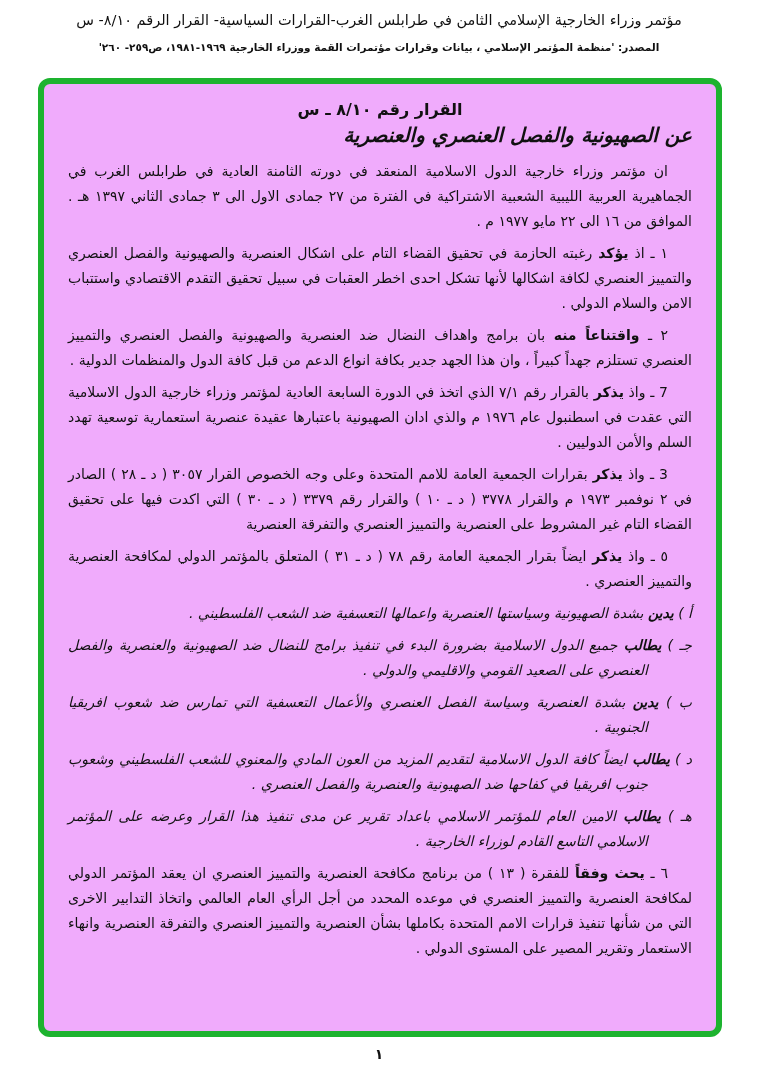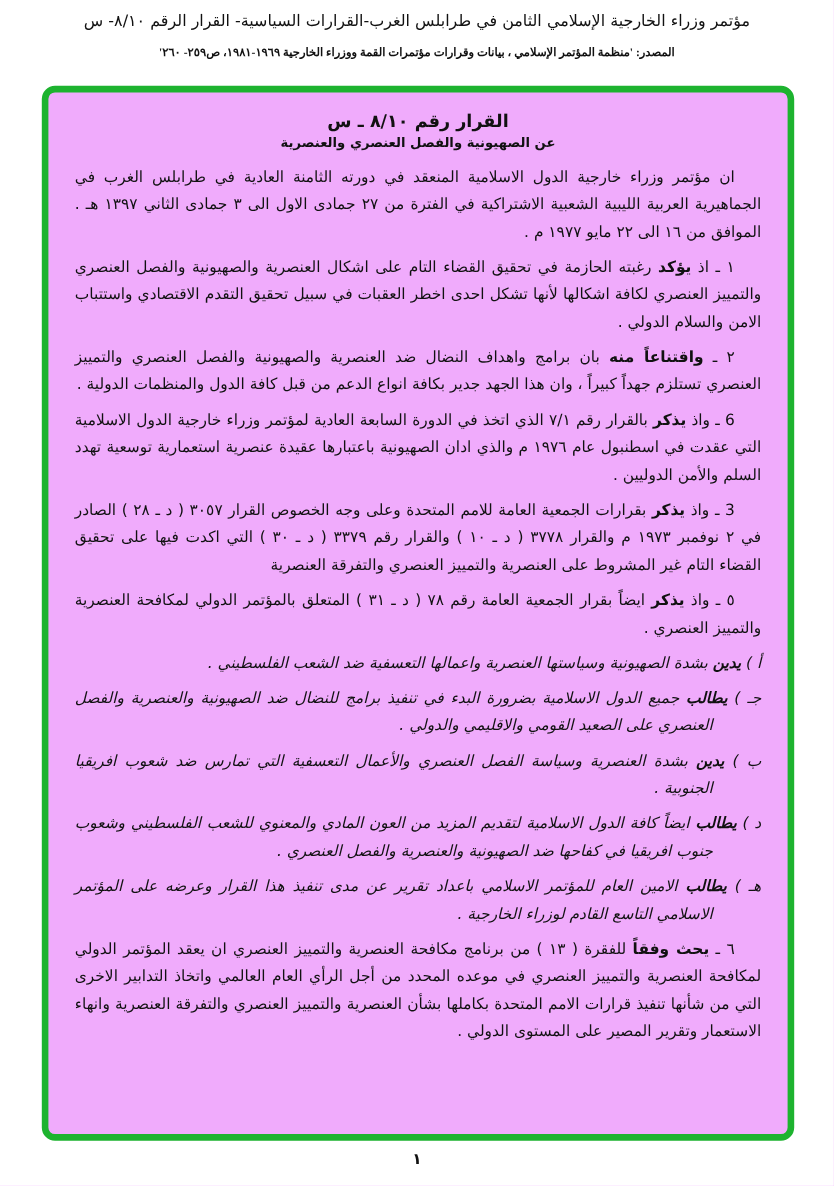--- a/index.html
+++ b/index.html
@@ -13,42 +13,42 @@
   }
   .hdr1{
     position:absolute;top:12px;right:0;left:0;
     text-align:center;
     font-size:14.5px;font-weight:normal;
     letter-spacing:0;
   }
   .hdr2{
     position:absolute;top:41px;right:0;left:0;
     text-align:center;
-    font-size:10.5px;font-weight:bold;font-family:Liberation Serif, serif;
+    font-size:10.5px;font-weight:bold;
   }
   .doc-frame{
     position:absolute;
     top:78px;left:38px;
     width:684px;height:959px;
     box-sizing:border-box;
     border:6px solid #1db32f;
     border-radius:12px;
     background:#f0abfc;
     padding:10px 24px 0 24px;
     overflow:hidden;
   }
   .doc-title{
     text-align:center;
     font-size:16px;font-weight:bold;
     margin:6px 0 4px 0;
   }
   .doc-subtitle{
-    text-align:center;
-    font-size:12px;font-weight:bold;
+    font-size:20px;font-weight:bold;
     margin:2px 0 12px 0;
+    font-style:italic;
   }
   .para{
     font-size:14px;
     line-height:25px;
     text-align:justify;
     margin:0 0 7px 0;
   }
   .para.intro, .para.numbered{
     text-indent:24px;
   }
@@ -70,21 +70,21 @@
 <div class="hdr1">مؤتمر وزراء الخارجية الإسلامي الثامن في طرابلس الغرب-القرارات السياسية- القرار الرقم ٨/١٠- س</div>
 <div class="hdr2">المصدر: 'منظمة المؤتمر الإسلامي ، بيانات وقرارات مؤتمرات القمة ووزراء الخارجية ١٩٦٩-١٩٨١، ص٢٥٩- ٢٦٠'</div>
 
 <div class="doc-frame">
   <div class="doc-title">القرار رقم ٨/١٠ ـ س</div>
   <div class="doc-subtitle">عن الصهيونية والفصل العنصري والعنصرية</div>
   <div>
       <div class="para intro"><span>ان مؤتمر وزراء خارجية الدول الاسلامية المنعقد في دورته الثامنة العادية في طرابلس الغرب في الجماهيرية العربية الليبية الشعبية الاشتراكية في الفترة من ٢٧ جمادى الاول الى ٣ جمادى الثاني ١٣٩٧ هـ . الموافق من ١٦ الى ٢٢ مايو ١٩٧٧ م .</span></div>
       <div class="para numbered"><span>١ ـ اذ </span><span class="b">يؤكد</span><span> رغبته الحازمة في تحقيق القضاء التام على اشكال العنصرية والصهيونية والفصل العنصري والتمييز العنصري لكافة اشكالها لأنها تشكل احدى اخطر العقبات في سبيل تحقيق التقدم الاقتصادي واستتباب الامن والسلام الدولي .</span></div>
       <div class="para numbered"><span>٢ ـ </span><span class="b">واقتناعاً منه</span><span> بان برامج واهداف النضال ضد العنصرية والصهيونية والفصل العنصري والتمييز العنصري تستلزم جهداً كبيراً ، وان هذا الجهد جدير بكافة انواع الدعم من قبل كافة الدول والمنظمات الدولية .</span></div>
-      <div class="para numbered"><span>6 ـ واذ </span><span class="b">يذكر</span><span> بالقرار رقم ٧/١ الذي اتخذ في الدورة السابعة العادية لمؤتمر وزراء خارجية الدول الاسلامية التي عقدت في اسطنبول عام ١٩٧٦ م والذي ادان الصهيونية باعتبارها عقيدة عنصرية استعمارية توسعية تهدد السلم والأمن الدوليين .</span></div>
+      <div class="para numbered"><span>7 ـ واذ </span><span class="b">يذكر</span><span> بالقرار رقم ٧/١ الذي اتخذ في الدورة السابعة العادية لمؤتمر وزراء خارجية الدول الاسلامية التي عقدت في اسطنبول عام ١٩٧٦ م والذي ادان الصهيونية باعتبارها عقيدة عنصرية استعمارية توسعية تهدد السلم والأمن الدوليين .</span></div>
       <div class="para numbered"><span>3 ـ واذ </span><span class="b">يذكر</span><span> بقرارات الجمعية العامة للامم المتحدة وعلى وجه الخصوص القرار ٣٠٥٧ ( د ـ ٢٨ ) الصادر في ٢ نوفمبر ١٩٧٣ م والقرار ٣٧٧٨ ( د ـ ١٠ ) والقرار رقم ٣٣٧٩ ( د ـ ٣٠ ) التي اكدت فيها على تحقيق القضاء التام غير المشروط على العنصرية والتمييز العنصري والتفرقة العنصرية</span></div>
       <div class="para numbered"><span>٥ ـ واذ </span><span class="b">يذكر</span><span> ايضاً بقرار الجمعية العامة رقم ٧٨ ( د ـ ٣١ ) المتعلق بالمؤتمر الدولي لمكافحة العنصرية والتمييز العنصري .</span></div>
       <div class="para item"><span>أ ) </span><span class="b">يدين</span><span> بشدة الصهيونية وسياستها العنصرية واعمالها التعسفية ضد الشعب الفلسطيني .</span></div>
       <div class="para item"><span>جـ ) </span><span class="b">يطالب</span><span> جميع الدول الاسلامية بضرورة البدء في تنفيذ برامج للنضال ضد الصهيونية والعنصرية والفصل العنصري على الصعيد القومي والاقليمي والدولي .</span></div>
       <div class="para item"><span>ب ) </span><span class="b">يدين</span><span> بشدة العنصرية وسياسة الفصل العنصري والأعمال التعسفية التي تمارس ضد شعوب افريقيا الجنوبية .</span></div>
       <div class="para item"><span>د ) </span><span class="b">يطالب</span><span> ايضاً كافة الدول الاسلامية لتقديم المزيد من العون المادي والمعنوي للشعب الفلسطيني وشعوب جنوب افريقيا في كفاحها ضد الصهيونية والعنصرية والفصل العنصري .</span></div>
       <div class="para item"><span>هـ ) </span><span class="b">يطالب</span><span> الامين العام للمؤتمر الاسلامي باعداد تقرير عن مدى تنفيذ هذا القرار وعرضه على المؤتمر الاسلامي التاسع القادم لوزراء الخارجية .</span></div>
       <div class="para numbered"><span>٦ ـ </span><span class="b">يحث وفقاً</span><span> للفقرة ( ١٣ ) من برنامج مكافحة العنصرية والتمييز العنصري ان يعقد المؤتمر الدولي لمكافحة العنصرية والتمييز العنصري في موعده المحدد من أجل الرأي العام العالمي واتخاذ التدابير الاخرى التي من شأنها تنفيذ قرارات الامم المتحدة بكاملها بشأن العنصرية والتمييز العنصري والتفرقة العنصرية وانهاء الاستعمار وتقرير المصير على المستوى الدولي .</span></div>
     </div>
 </div>

